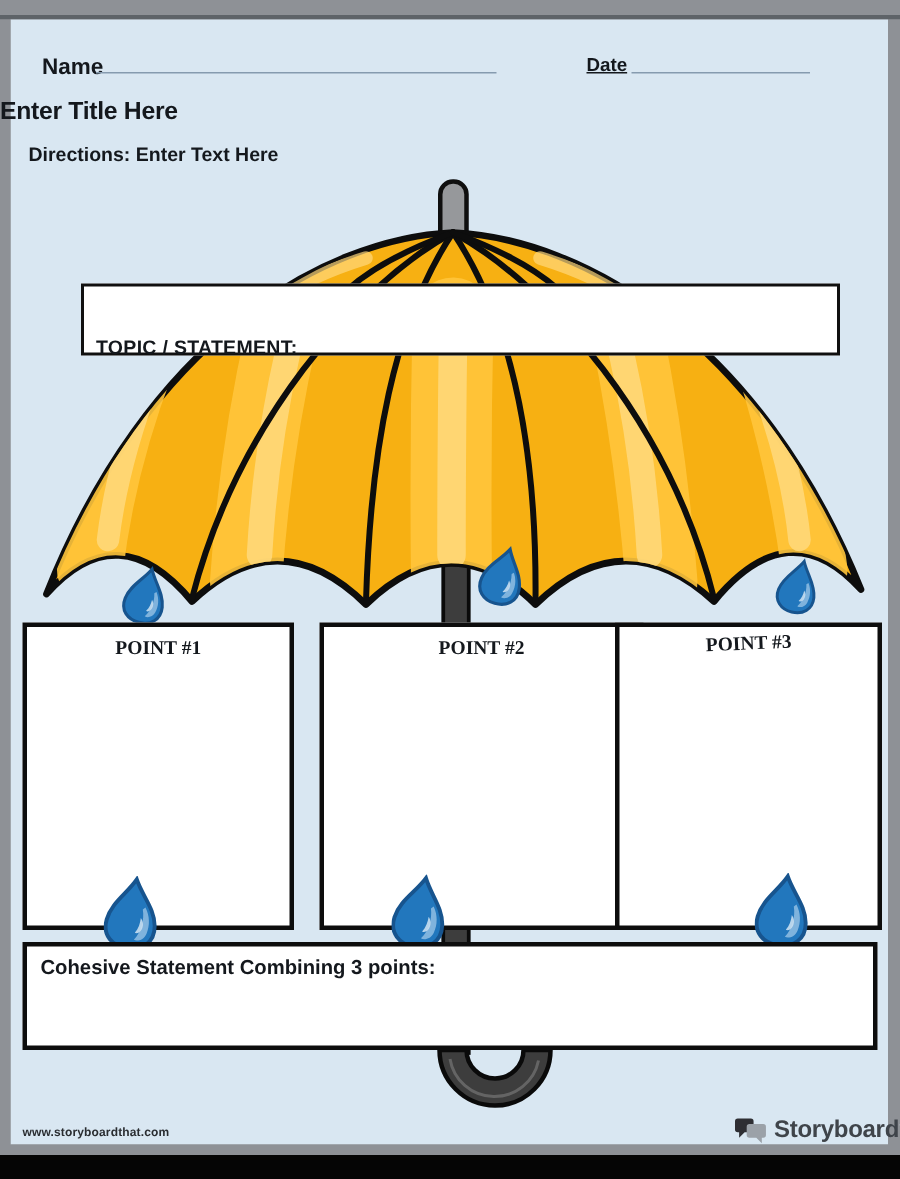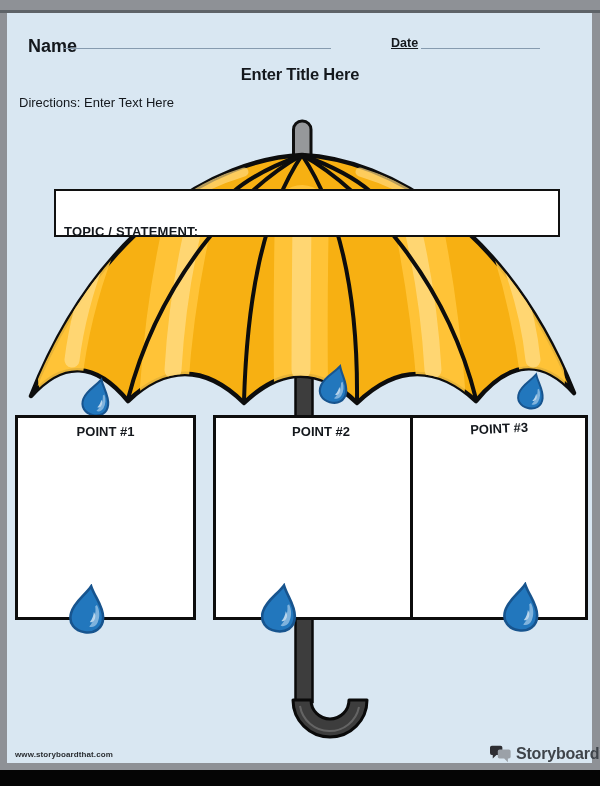--- a/index.html
+++ b/index.html
@@ -3,31 +3,31 @@
 <meta charset="utf-8">
 <style>
   html,body{margin:0;padding:0;background:#666;}
   .page{position:relative;width:600px;height:786px;overflow:hidden;
         font-family:"Liberation Sans", sans-serif;background:#8E9196;}
   .frame-top{position:absolute;left:0;top:0;width:600px;height:10px;background:#8E9196;border-bottom:3px solid #5E6368;}
   .content-bg{position:absolute;left:7px;top:13px;width:585px;height:750px;background:#D9E7F2;}
   .bottom-black{position:absolute;left:0;top:770px;width:600px;height:16px;background:#050505;}
   .abs{position:absolute;}
   .lbl{font-weight:700;color:#14181D;}
-  .name-label{left:28px;top:36px;font-size:18px;}
+  .name-label{left:28px;top:36px;font-size:15px;}
   .name-line{left:64px;top:47px;width:267px;border-bottom:1.4px solid #869BAF;height:1px;}
   .date-label{left:391px;top:36px;font-size:12.5px;text-decoration:underline;}
   .date-line{left:421px;top:47px;width:119px;border-bottom:1.4px solid #869BAF;height:1px;}
-  .title{left:0;top:65px;width:600px;text-align:center;font-size:16.5px;font-weight:700;color:#14181D;letter-spacing:-0.2px;}
-  .directions{left:19px;top:95px;font-size:13px;font-weight:400;color:#14181D;}
+  .title{left:0;top:65px;width:600px;font-size:16.5px;font-weight:700;color:#14181D;letter-spacing:-0.2px;}
+  .directions{left:19px;top:95px;font-size:13px;font-weight:700;color:#14181D;}
   .umbrella-svg{left:0;top:0;z-index:1;}
   .topic-box{left:54px;top:189px;width:506px;height:48px;background:#FFFFFF;border:2px solid #101010;
              display:flex;align-items:center;z-index:2;box-sizing:border-box;}
   .topic-label{font-size:13px;font-weight:700;color:#14181D;padding-left:8px;letter-spacing:0.2px;margin-top:36px;}
-  .point-box{background:#FFFFFF;border:3px solid #0D0D0D;box-sizing:border-box;z-index:2;}
+  .point-box{background:#FFFFFF;border:3px solid #0D0D0D;box-sizing:border-box;z-index:2;font-family:Liberation Serif, serif;}
   .pb1{left:15px;top:415px;width:181px;height:205px;}
   .pb2{left:213px;top:415px;width:216px;height:205px;}
   .pb3{left:410px;top:415px;width:178px;height:205px;}
   .point-label{display:block;text-align:center;padding-top:6px;font-size:13px;font-weight:700;color:#14181D;}
   .pb3 .point-label{transform:rotate(-2.5deg);padding-top:3px;}
   .drop-bottom{z-index:3;}
   .cohesive-box{left:15px;top:628px;width:570px;height:72px;background:#FFFFFF;border:3px solid #0D0D0D;
                 box-sizing:border-box;z-index:4;}
   .cohesive-label{display:block;padding:6px 0 0 9px;font-size:13.5px;font-weight:700;color:#14181D;}
   .watermark{left:15px;top:750px;font-size:8px;font-weight:700;color:#2A2D31;z-index:5;letter-spacing:0.1px;}
@@ -127,20 +127,23 @@
   <svg class="abs drop-bottom" style="left:69px;top:584px;" width="38" height="50" viewBox="0 0 36 48">
     <use href="#drop-shape" transform="rotate(8 18 24)"></use>
   </svg>
   <svg class="abs drop-bottom" style="left:261px;top:583px;" width="38" height="50" viewBox="0 0 36 48">
     <use href="#drop-shape" transform="rotate(10 18 24)"></use>
   </svg>
   <svg class="abs drop-bottom" style="left:503px;top:582px;" width="38" height="50" viewBox="0 0 36 48">
     <use href="#drop-shape" transform="rotate(8 18 24)"></use>
   </svg>
 
+  <div class="abs cohesive-box">
+    <span class="cohesive-label">Cohesive Statement Combining 3 points:</span>
+  </div>
 
   <span class="abs watermark">www.storyboardthat.com</span>
   <div class="abs logo">
     <svg width="22" height="19" viewBox="0 0 24 20">
       <path d="M2,1.5 h9.5 a2,2 0 0 1 2,2 v6 a2,2 0 0 1 -2,2 h-4.5 l-4,4 v-4 h-1 a2,2 0 0 1 -2,-2 v-6 a2,2 0 0 1 2,-2 z" fill="#2E2E33"></path>
       <path d="M10.5,5.5 h10 a2,2 0 0 1 2,2 v6 a2,2 0 0 1 -2,2 h-1 v4 l-4,-4 h-5 a2,2 0 0 1 -2,-2 v-6 a2,2 0 0 1 2,-2 z" fill="#9BA1A8"></path>
     </svg>
     <span class="logo-text-primary">Storyboard</span>
       <span class="logo-text-secondary">That</span>
   </div>

